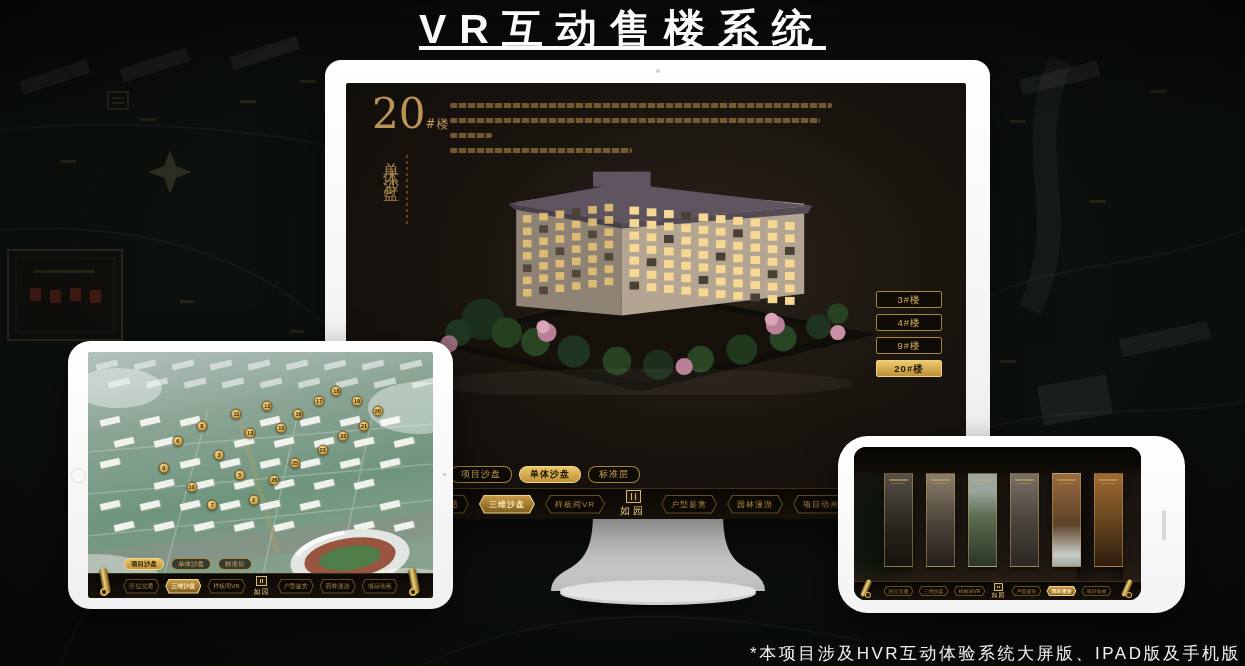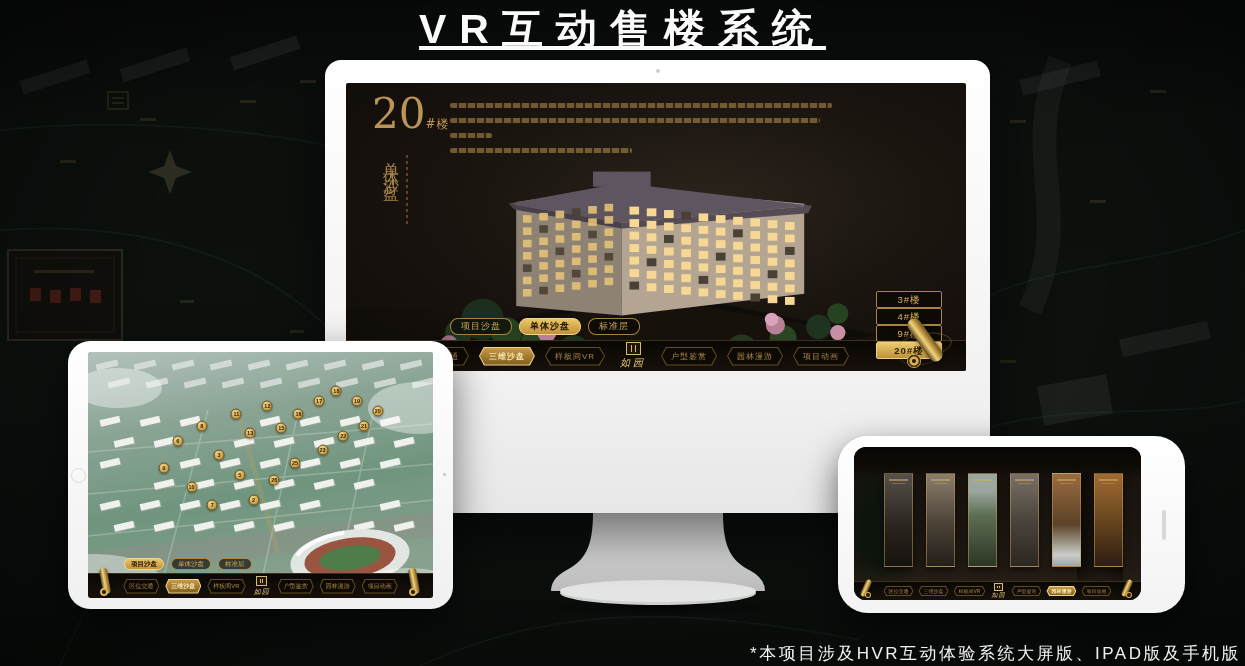--- a/index.html
+++ b/index.html
@@ -12,37 +12,37 @@
             background:radial-gradient(ellipse at 50% 42%,transparent 55%,rgba(0,0,0,.45) 100%);}
   
   .title{position:absolute;top:2px;left:0;right:0;z-index:6;text-align:center;
          color:#fafafa;font-size:41px;font-weight:bold;letter-spacing:13px;text-decoration:underline;}
   .foot{position:absolute;right:4px;bottom:1px;z-index:6;color:#f1f1f1;font-size:17px;letter-spacing:2.5px;}
   
   .monitor{position:absolute;left:325px;top:60px;width:665px;height:453px;z-index:3;
            background:linear-gradient(180deg,#ffffff,#f2f2f2 70%,#e7e7e7);
            border-radius:16px 16px 10px 10px;box-shadow:0 22px 55px rgba(0,0,0,.6);}
   .cam{position:absolute;left:50%;top:9px;width:4px;height:4px;margin-left:-2px;border-radius:50%;background:#cfcfcf;}
-  .mscreen{position:absolute;left:21px;top:23px;width:620px;height:288px;overflow:hidden;border-radius:2px;
+  .mscreen{position:absolute;left:21px;top:23px;width:620px;height:436px;overflow:hidden;border-radius:2px;
            background:radial-gradient(ellipse at 58% 42%, #2b241c 0%, #1b1510 45%, #0e0b08 100%);}
   .standsvg{position:absolute;left:548px;top:511px;z-index:2;}
   .standShadow{position:absolute;left:535px;top:598px;width:250px;height:18px;z-index:1;
                background:radial-gradient(ellipse,rgba(0,0,0,.5),transparent 70%);}
   
   .h20{position:absolute;left:26px;top:10px;color:#bb9555;font-family:"DejaVu Serif",serif;z-index:4;}
   .h20 .num{font-size:42px;line-height:1;}
   .h20 .suf{font-size:12px;letter-spacing:1px;}
   .vsub{position:absolute;left:34px;top:66px;writing-mode:vertical-rl;z-index:4;
         font-size:16px;letter-spacing:8px;color:#a7834a;font-family:"DejaVu Serif",serif;}
   .vdots{position:absolute;left:60px;top:72px;width:2px;height:70px;z-index:4;
          background:repeating-linear-gradient(180deg,rgba(170,132,66,.45) 0 3px,transparent 3px 6px);}
   .pl{position:absolute;height:5px;border-radius:2px;z-index:4;filter:blur(.3px);
       background:repeating-linear-gradient(90deg,rgba(186,146,76,.55) 0 7px,rgba(186,146,76,.12) 7px 9px);}
   
-  .bbtns{position:absolute;right:24px;top:208px;display:flex;flex-direction:column;gap:0;z-index:5;}
+  .bbtns{position:absolute;right:24px;top:208px;display:flex;flex-direction:column;gap:6px;z-index:5;}
   .bbtn{width:64px;height:15px;font-size:9.5px;line-height:15px;text-align:center;color:#d9b158;
         background:rgba(12,9,5,.78);border:1px solid #a8843c;letter-spacing:1px;border-radius:2px;cursor:pointer;}
   .bbtn.on{background:linear-gradient(#eccb6e,#bd9038);color:#241a06;font-weight:bold;border-color:#f0d084;}
   
   .tabs{position:absolute;display:flex;gap:7px;z-index:5;}
   .tab{font-size:9px;color:#cfa558;background:rgba(10,8,5,.65);border:1px solid rgba(195,152,72,.85);
        border-radius:8px;padding:2px 10px;letter-spacing:1px;line-height:1.25;white-space:nowrap;cursor:pointer;}
   .tab.on{background:linear-gradient(#eac667,#c2923a);color:#231806;border-color:#f2d88e;font-weight:bold;}
   .tabs.sm .tab{font-size:6.5px;padding:1px 6px;border-radius:6px;letter-spacing:0;}
   
@@ -53,21 +53,21 @@
   .hexa{clip-path:polygon(9% 0,91% 0,100% 50%,91% 100%,9% 100%,0 50%);
         background:rgba(178,140,66,.5);padding:1px;display:inline-block;cursor:pointer;}
   .hexa>span{clip-path:inherit;display:block;background:#0d0a06;color:#a98645;
              font-size:8px;letter-spacing:1px;padding:3px 9px;white-space:nowrap;}
   .hexa.on{background:#f2d489;}
   .hexa.on>span{background:linear-gradient(#c79a46,#7e5f1d);color:#f8e5b0;font-weight:bold;}
   .mlogo{display:flex;flex-direction:column;align-items:center;margin:0 15px;gap:1px;cursor:pointer;}
   .seal{width:13px;height:11px;border:1px solid #d9b873;position:relative;background:rgba(60,45,18,.4);}
   .seal:before,.seal:after{content:"";position:absolute;top:2px;bottom:2px;width:1px;background:#d9b873;}
   .seal:before{left:4px;} .seal:after{right:4px;}
-  .mlogo b{color:#e3c379;font-size:10px;letter-spacing:3px;font-weight:normal;font-family:"DejaVu Serif",serif;font-style:italic;}
+  .mlogo b{color:#e3c379;font-size:10px;letter-spacing:3px;font-weight:normal;font-family:"DejaVu Serif",serif;}
   
   .mbar.sm{height:24px;padding:0 34px;}
   .mbar.sm .mslot{gap:6px;}
   .mbar.sm .hexa>span{font-size:6px;padding:2px 5px;letter-spacing:0;}
   .mbar.sm .mlogo{margin:0 8px;} .mbar.sm .mlogo b{font-size:7px;letter-spacing:1px;}
   .mbar.sm .seal{width:9px;height:8px;} .mbar.sm .seal:before{left:3px;} .mbar.sm .seal:after{right:3px;}
   .mbar.xs{height:18px;padding:0 26px;}
   .mbar.xs .mslot{gap:5px;}
   .mbar.xs .hexa>span{font-size:5px;padding:1px 4px;letter-spacing:0;}
   .mbar.xs .mlogo{margin:0 6px;gap:0;} .mbar.xs .mlogo b{font-size:6px;letter-spacing:1px;}

